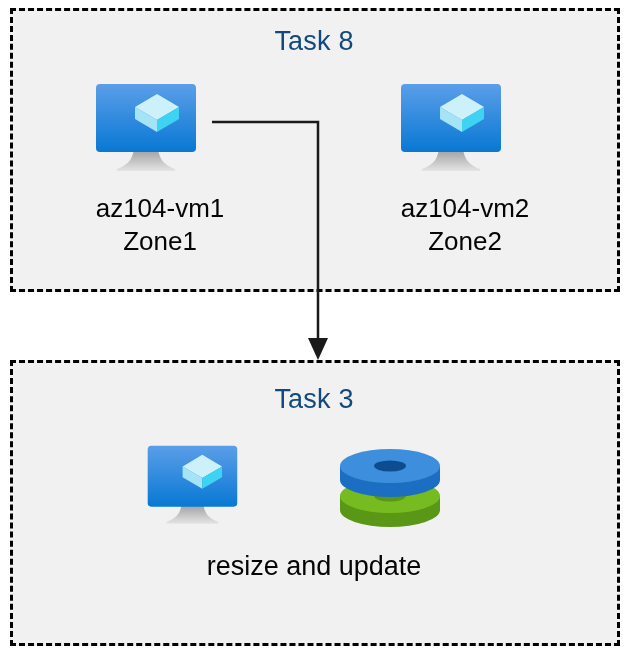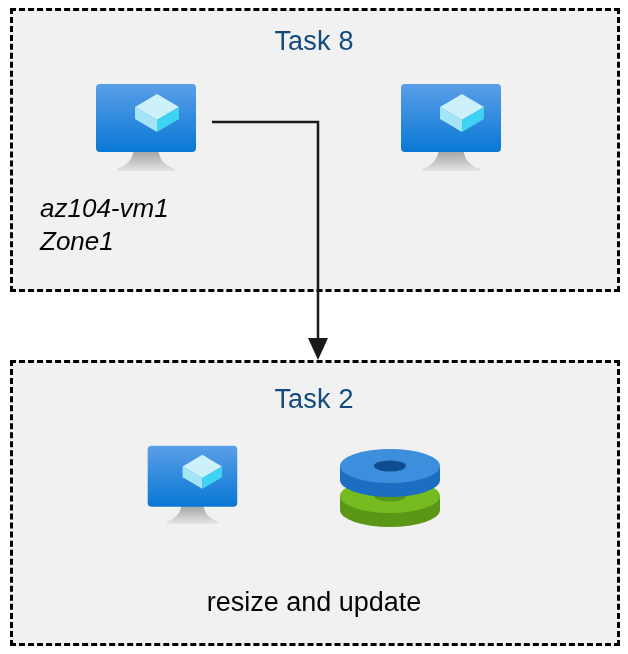--- a/index.html
+++ b/index.html
@@ -35,21 +35,21 @@
     line-height: 1;
     letter-spacing: 0.2px;
     white-space: nowrap;
   }
   #task1-title { top: 28px; }
   #task2-title { top: 386px; }
 
   
   .vm-node {
     position: absolute;
-    font-style: italic;
+    text-align: center;
   }
   #vm1-node { left: 40px;  top: 82px; width: 240px; }
   #vm2-node { left: 345px; top: 82px; width: 240px; }
   #vm3-node { left: 95px;  top: 444px; width: 220px; }
 
   .vm-icon {
     display: block;
     margin: 0 auto;
   }
 
@@ -74,21 +74,20 @@
   #task2-caption {
     position: absolute;
     left: 0;
     top: 553px;
     width: 100%;
     text-align: center;
     color: #050505;
     font-size: 27px;
     line-height: 1;
     white-space: nowrap;
-    margin-top: 36px;
   }
 
   
   #connector {
     position: absolute;
     left: 0;
     top: 0;
     width: 628px;
     height: 654px;
     pointer-events: none;
@@ -138,24 +137,26 @@
       </linearGradient>
     </defs>
     <path d="M41 66 h24 c1 11 6 17 17 21 v2 h-58 v-2 c11 -4 16 -10 17 -21 z" fill="url(#vmStand2)"></path>
     <rect x="3" y="2" width="100" height="68" rx="4" fill="url(#vmScreen2)"></rect>
     <g>
       <polygon points="64,12 86,25 64,38 42,25" fill="#cdf1fb"></polygon>
       <polygon points="42,25 64,38 64,50 42,37" fill="#a5e4f6"></polygon>
       <polygon points="86,25 86,37 64,50 64,38" fill="#3fd3f3"></polygon>
     </g>
   </svg>
+  <div class="vm-label">az104-vm2
+Zone2</div>
 </div>
 
 <div class="task-box" id="task2-box"></div>
-<div class="task-title" id="task2-title">Task 2</div>
+<div class="task-title" id="task2-title">Task 3</div>
 
 <div class="vm-node" id="vm3-node">
   <svg class="vm-icon" width="120" height="86" viewBox="0 0 134 96">
     <defs>
       <linearGradient id="vmScreen3" x1="0" y1="0" x2="0" y2="1">
         <stop offset="0" stop-color="#5b9ee8"></stop>
         <stop offset="1" stop-color="#0878d4"></stop>
       </linearGradient>
       <linearGradient id="vmStand3" x1="0" y1="0" x2="0" y2="1">
         <stop offset="0" stop-color="#9a9a9a"></stop>

